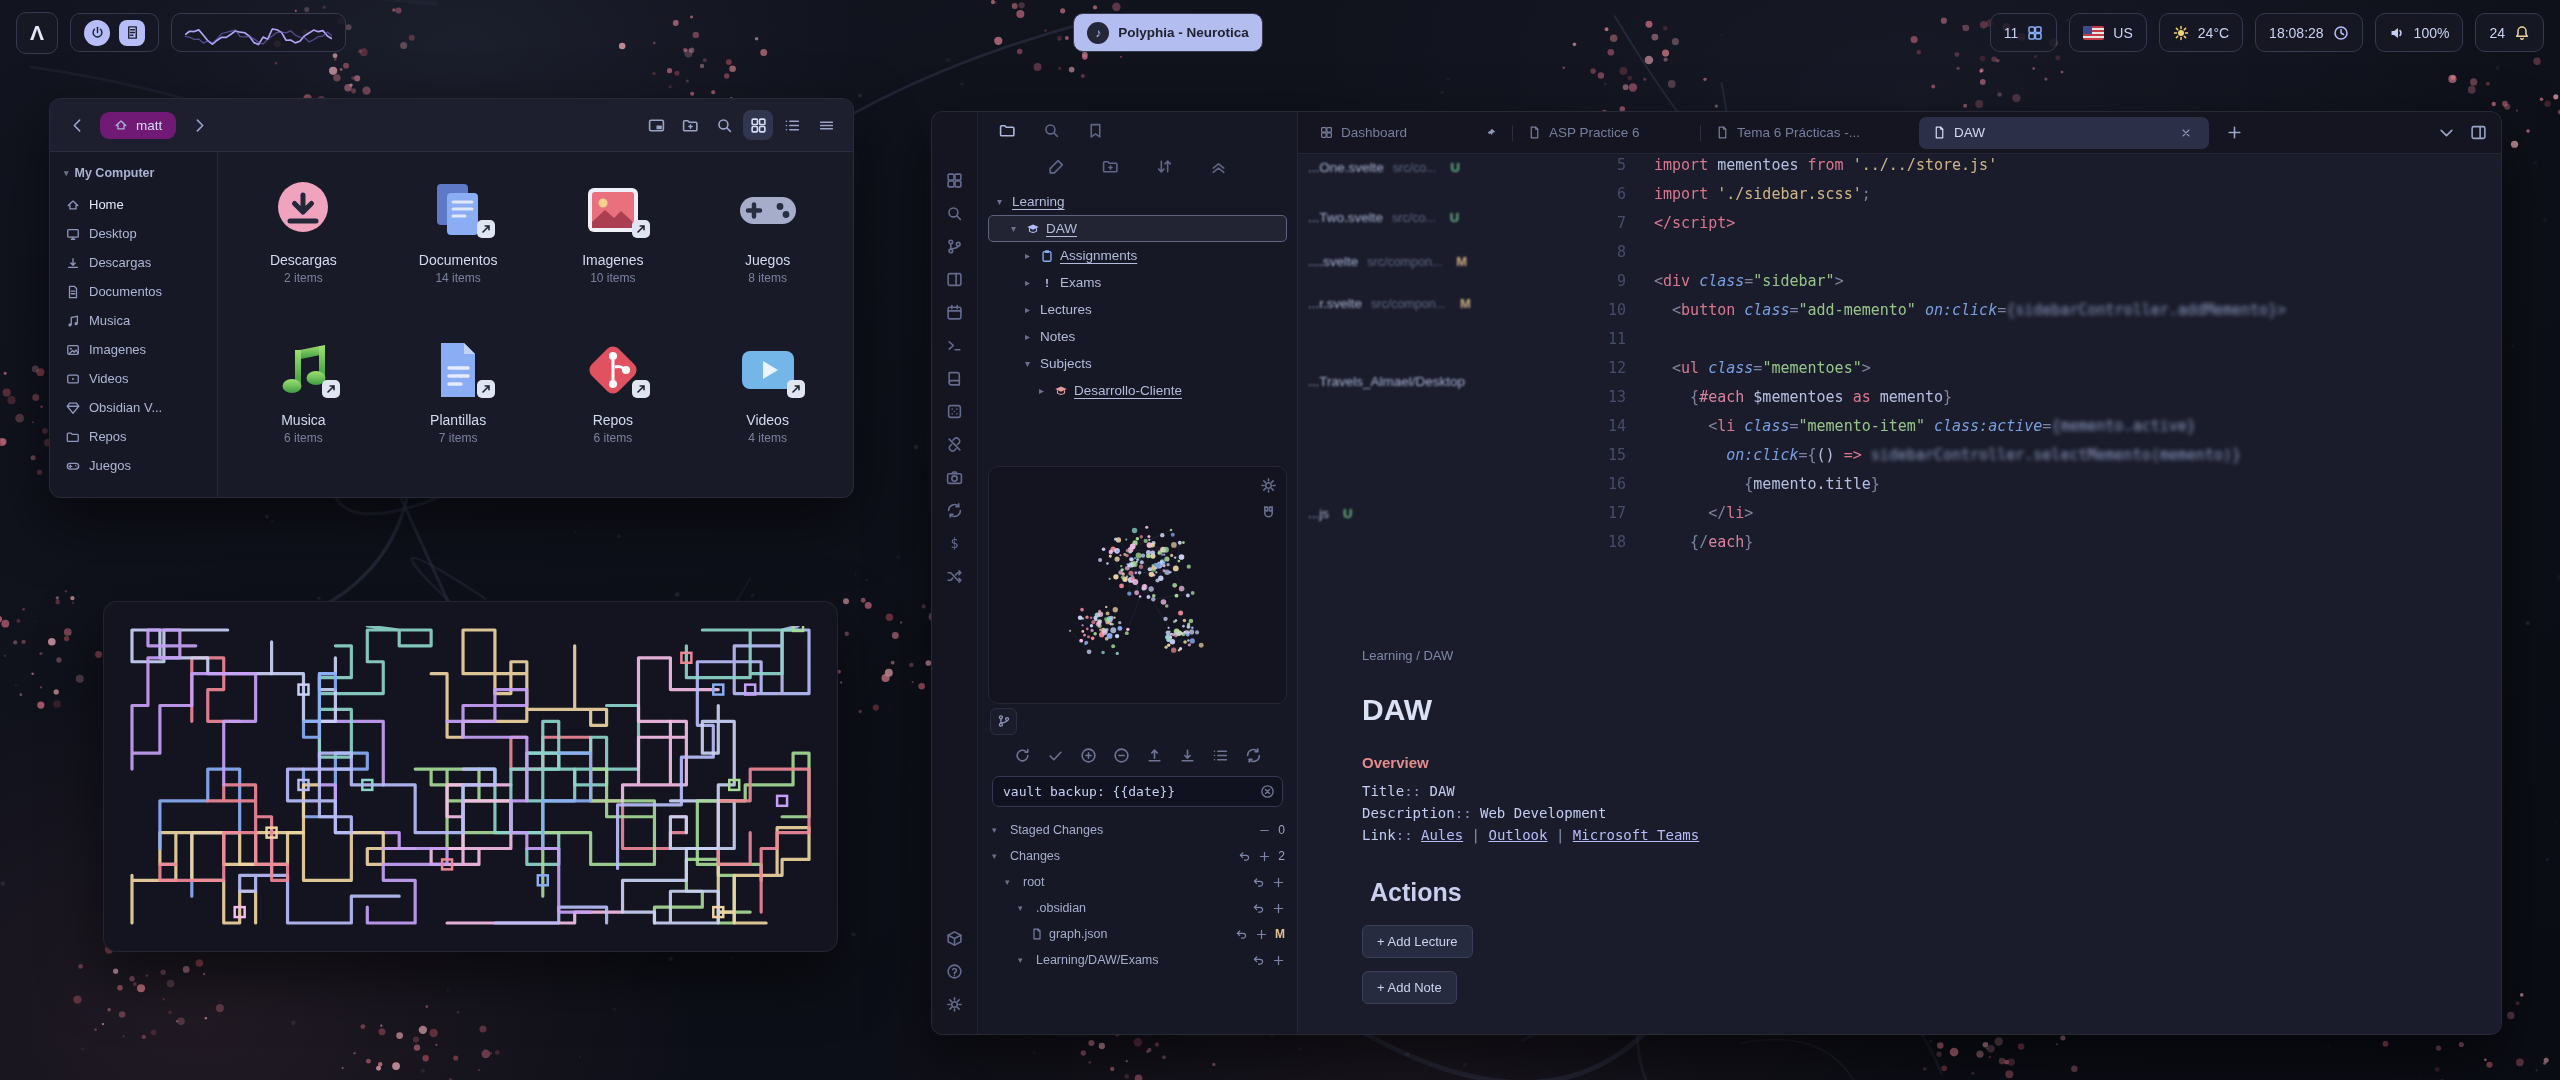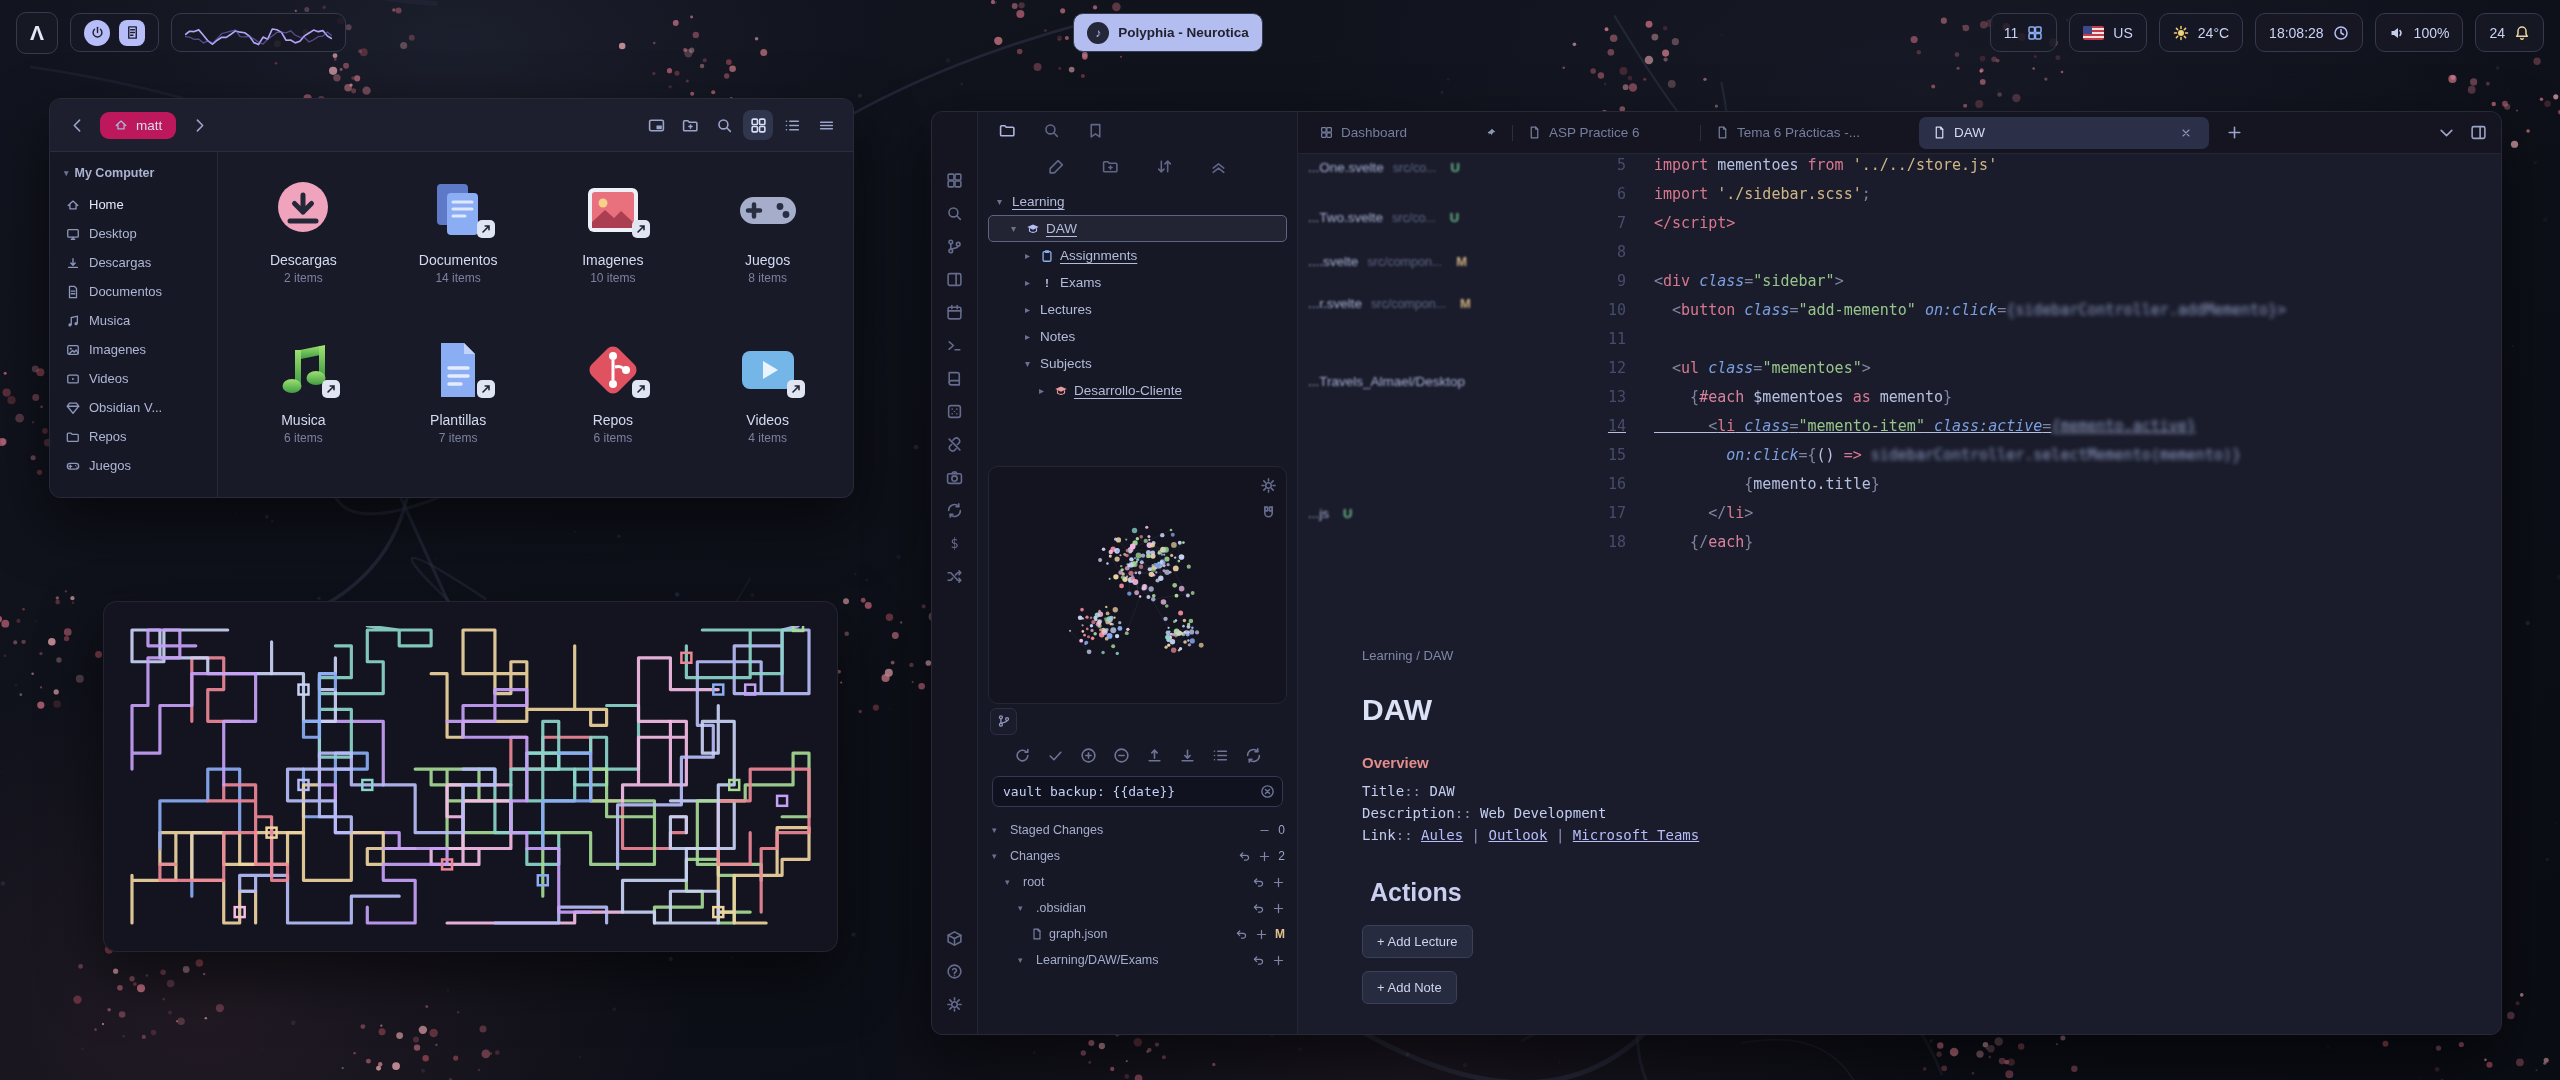--- a/index.html
+++ b/index.html
@@ -46,21 +46,21 @@
 background:repeating-linear-gradient(#c33b47 0 2px,#e9e6e1 2px 4px)}
 .flag::after{content:"";position:absolute;left:0;top:0;width:9px;height:8px;background:#3c4a8c}
 .tb-num{color:#cad3f5}
 .ic.blue{color:#8aadf4}.ic.sun{color:#f2d277}.ic.lav{color:#b7bdf8}
 .ic.bell{color:#eed49f}.ic.spk{color:#c3cdee}
 
 
 .win-files{left:49px;top:98px;width:805px;height:400px;background:#191a28}
 .fm-header{height:53px;display:flex;align-items:center;gap:8px;padding:0 12px;
 background:#1d1f2e;border-bottom:1px solid #2a2d40}
-.crumb{display:flex;align-items:center;gap:8px;background:#be185d;border-radius:9px;
+.crumb{display:flex;align-items:center;gap:8px;background:#701a75;border-radius:9px;
 padding:6px 14px;font-size:13.5px;color:#d5dcf2}
 .crumb .ic{width:14px;height:14px;color:#aab4d4}
 .fm-spacer{flex:1}
 #fm-toolbar{display:flex;align-items:center;gap:4px}
 .fm-body{display:flex;height:calc(100% - 53px)}
 .fm-side{width:168px;background:#171826;border-right:1px solid #262939;padding:12px 8px}
 .fm-side-title{display:flex;align-items:center;gap:6px;font-size:12.5px;color:#aab3d0;
 padding:2px 6px 10px;font-weight:bold}
 .fm-side-item{display:flex;align-items:center;gap:9px;height:29px;padding:0 8px;border-radius:7px;
 font-size:13px;color:#aeb7d6;cursor:pointer}
@@ -2121,21 +2121,21 @@
         <div id="code-lines" class="code-lines">
             <div class="code-line" style="top: 2px;"><span class="ln">5</span><span class="tk-kw">import</span><span class="tk-txt"> mementoes </span><span class="tk-kw">from</span><span class="tk-str"> '../../store.js'</span></div>
             <div class="code-line" style="top: 31px;"><span class="ln">6</span><span class="tk-kw">import</span><span class="tk-str"> './sidebar.scss'</span><span class="tk-pun">;</span></div>
             <div class="code-line" style="top: 60px;"><span class="ln">7</span><span class="tk-tag">&lt;/script&gt;</span></div>
             <div class="code-line" style="top: 89px;"><span class="ln">8</span></div>
             <div class="code-line" style="top: 118px;"><span class="ln">9</span><span class="tk-pun">&lt;</span><span class="tk-tag">div</span><span class="tk-attr"> class</span><span class="tk-pun">=</span><span class="tk-val">"sidebar"</span><span class="tk-pun">&gt;</span></div>
             <div class="code-line" style="top: 147px;"><span class="ln">10</span><span class="tk-pun">  &lt;</span><span class="tk-tag">button</span><span class="tk-attr"> class</span><span class="tk-pun">=</span><span class="tk-val">"add-memento"</span><span class="tk-attr"> on:click</span><span class="tk-pun">=</span><span class="tk-blur">{sidebarController.addMemento}&gt;</span></div>
             <div class="code-line" style="top: 176px;"><span class="ln">11</span></div>
             <div class="code-line" style="top: 205px;"><span class="ln">12</span><span class="tk-pun">  &lt;</span><span class="tk-tag">ul</span><span class="tk-attr"> class</span><span class="tk-pun">=</span><span class="tk-val">"mementoes"</span><span class="tk-pun">&gt;</span></div>
             <div class="code-line" style="top: 234px;"><span class="ln">13</span><span class="tk-pun">    {</span><span class="tk-dir">#each</span><span class="tk-txt"> $mementoes </span><span class="tk-kw">as</span><span class="tk-txt"> memento</span><span class="tk-pun">}</span></div>
-            <div class="code-line" style="top: 263px; text-decoration: underline;"><span class="ln">14</span><span class="tk-pun">      &lt;</span><span class="tk-tag">li</span><span class="tk-attr"> class</span><span class="tk-pun">=</span><span class="tk-val">"memento-item"</span><span class="tk-attr"> class:active</span><span class="tk-pun">=</span><span class="tk-blur">{memento.active}</span></div>
+            <div class="code-line" style="top: 263px;"><span class="ln">14</span><span class="tk-pun">      &lt;</span><span class="tk-tag">li</span><span class="tk-attr"> class</span><span class="tk-pun">=</span><span class="tk-val">"memento-item"</span><span class="tk-attr"> class:active</span><span class="tk-pun">=</span><span class="tk-blur">{memento.active}</span></div>
             <div class="code-line" style="top: 292px;"><span class="ln">15</span><span class="tk-attr">        on:click</span><span class="tk-pun">={</span><span class="tk-txt">() </span><span class="tk-kw">=&gt;</span><span class="tk-blur"> sidebarController.selectMemento(memento)}</span></div>
             <div class="code-line" style="top: 321px;"><span class="ln">16</span><span class="tk-pun">          {</span><span class="tk-txt">memento.title</span><span class="tk-pun">}</span></div>
             <div class="code-line" style="top: 350px;"><span class="ln">17</span><span class="tk-pun">      &lt;/</span><span class="tk-tag">li</span><span class="tk-pun">&gt;</span></div>
             <div class="code-line" style="top: 379px;"><span class="ln">18</span><span class="tk-pun">    {/</span><span class="tk-dir">each</span><span class="tk-pun">}</span></div>
           </div>
       </div>
 
       <div class="obs-note">
         <div class="note-crumb">Learning / DAW</div>
         <h1 class="note-title">DAW</h1>

